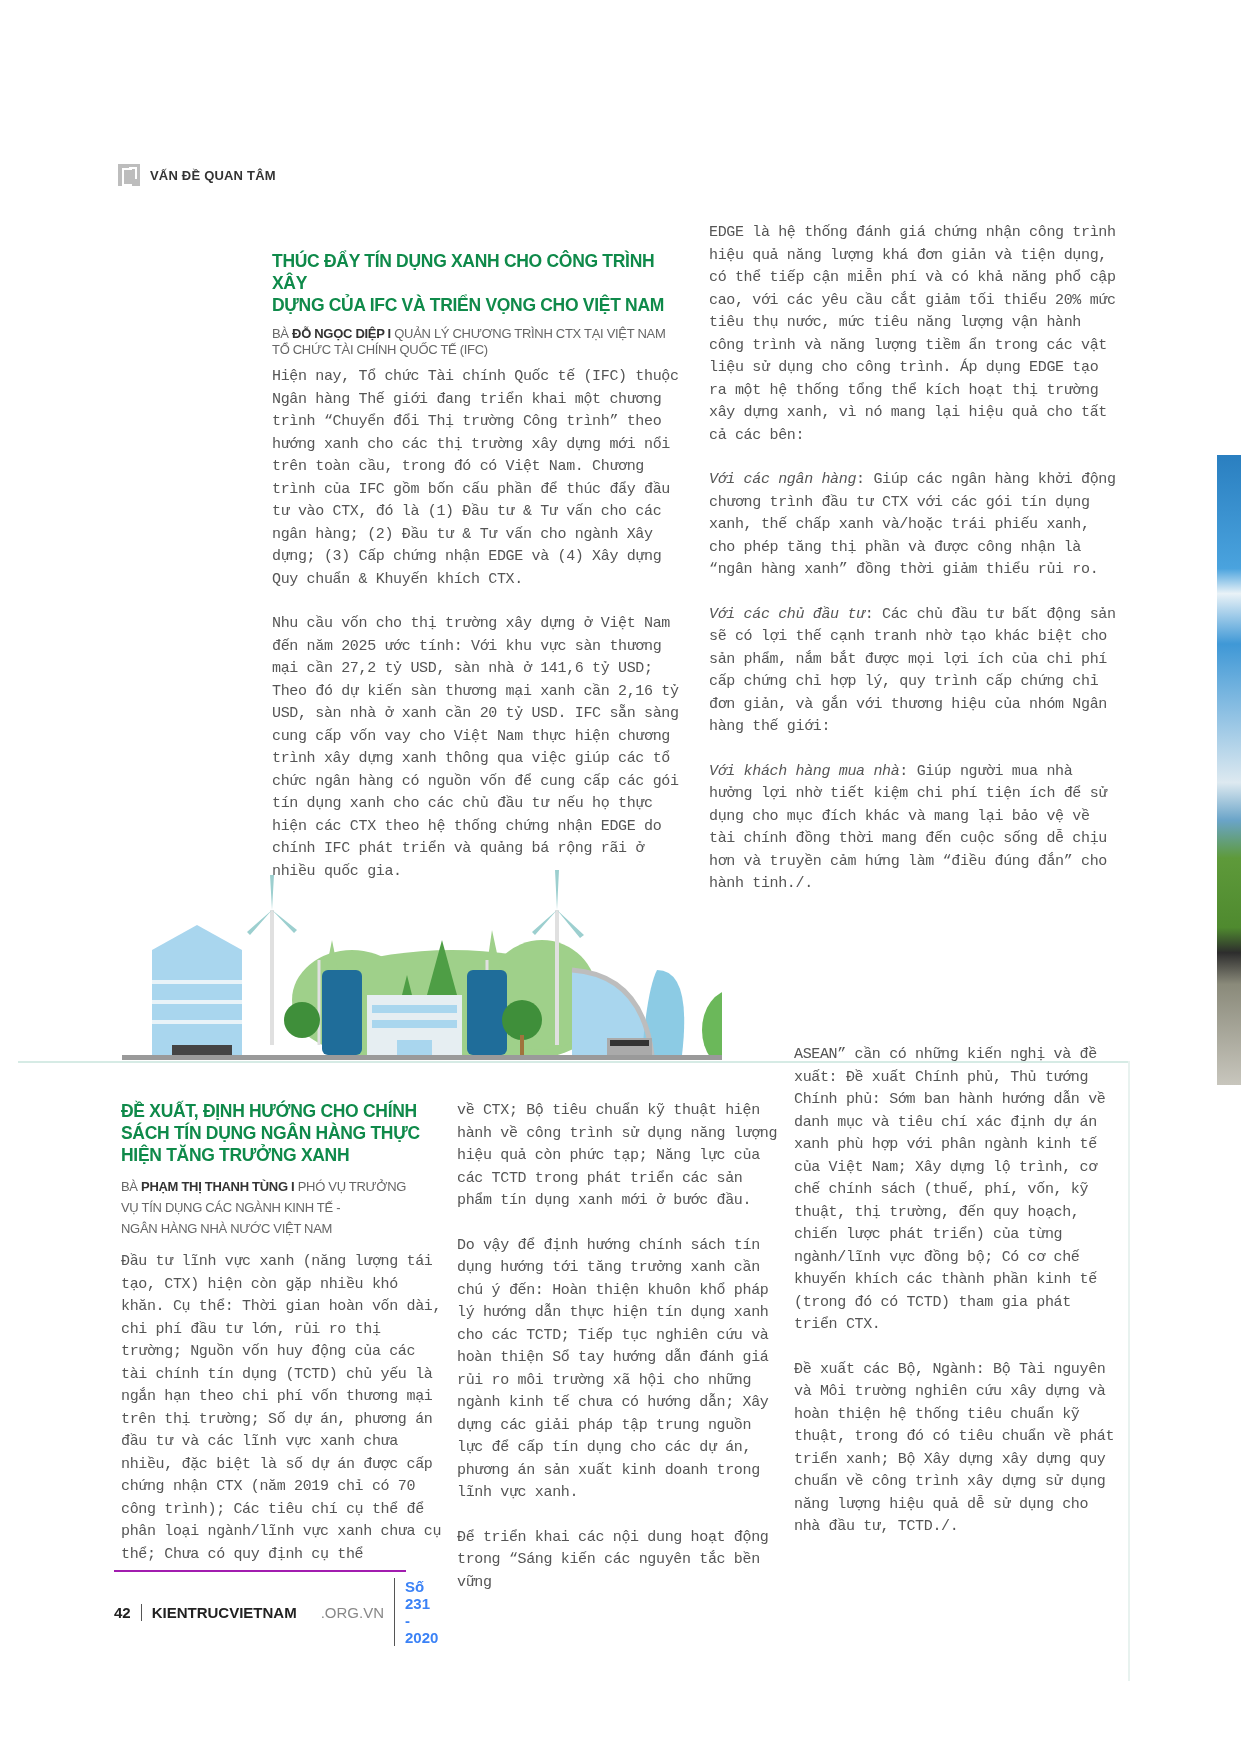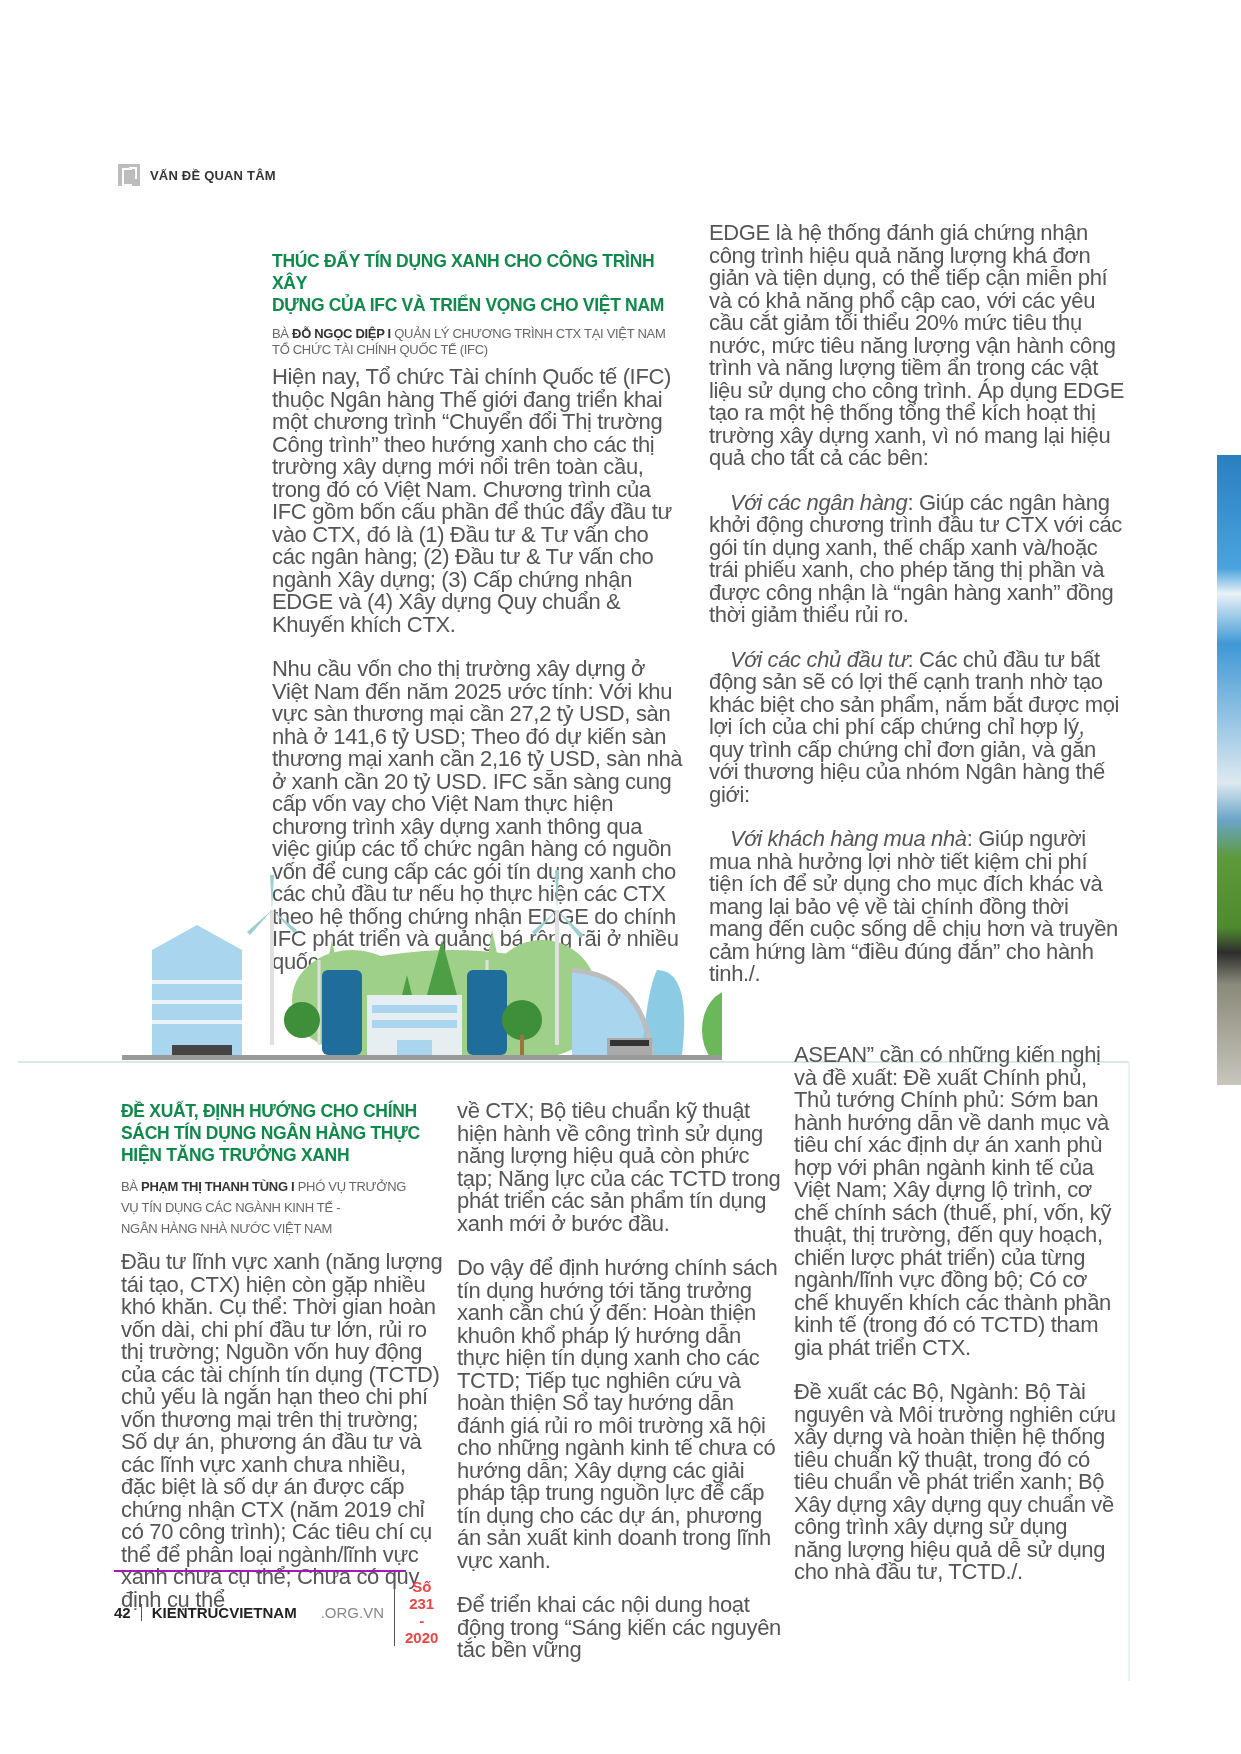--- a/index.html
+++ b/index.html
@@ -8,40 +8,40 @@
   .abs { position:absolute; }
   .section-label { left:118px; top:164px; display:flex; align-items:center; gap:10px; }
   .section-label .logo { width:22px; height:22px; background:#bdbdbd; position:relative; }
   .section-label .logo:before { content:""; position:absolute; left:4px; top:4px; width:8px; height:14px; border:2px solid #fff; border-right:none; }
   .section-label .logo:after { content:""; position:absolute; right:3px; top:3px; width:6px; height:10px; border:2px solid #fff; border-left:none; border-bottom:none; }
   .section-label span.txt { font-weight:bold; font-size:13px; color:#333; letter-spacing:0.2px; }
 
   .title { color:#0f8a4a; font-weight:bold; font-size:17.5px; line-height:22px; letter-spacing:-0.3px; margin:0; }
   .byline { font-size:13px; line-height:16px; color:#666; letter-spacing:-0.3px; margin-top:10px; }
   .byline b { color:#333; }
-  .body { font-size:22px; line-height:22.5px; color:#555; letter-spacing:-0.35px; }
+  .body { font-size:15px; line-height:22.5px; color:#555; letter-spacing:-0.35px;font-family:Liberation Mono, monospace; }
   .body p { margin:0 0 22px 0; }
-  .body i { font-style:italic;margin-left:21px; }
+  .body i { font-style:italic; }
 
   .col1 { left:272px; top:222px; width:412px;margin-top:28px; }
   .col2 { left:709px; top:222px; width:415px; }
   .col-b2 { left:457px; top:1100px; width:324px; }
   .col-b3 { left:794px; top:1044px; width:324px; }
 
   .illustration { left:122px; top:870px; width:600px; height:190px; }
   .divider-line { left:18px; top:1061px; width:1112px; height:2px; background:#d6ebe5; }
   .divider-vert { left:1128px; top:1061px; width:2px; height:620px; background:#e8f2ef; }
   .side-photo { left:1217px; top:455px; width:24px; height:630px;
      background:linear-gradient(to bottom,#2a7fc0 0%,#4aa3de 18%,#e9f2f7 22%,#3f98d6 30%,#dde9f0 52%,#6aa4c8 58%,#5e9a3a 64%,#4f8a2f 75%,#2d2d2d 79%,#8a8a7a 84%,#c8c6bd 100%); }
 
   .footer { left:114px; top:1570px; width:292px; border-top:2px solid #a21caf; padding-top:6px; display:flex; align-items:center; font-size:15px; }
   .footer .pg { font-weight:bold; color:#222; padding-right:10px; border-right:1.5px solid #555; margin-right:10px; }
   .footer .site b { color:#222; }
   .footer .site span { color:#888;padding-left:24px; }
-  .footer .issue { font-weight:bold; color:#ef4444; padding-left:10px; border-left:1.5px solid #555; margin-left:10px;text-align:center; }
+  .footer .issue { font-weight:bold; color:#3b82f6; padding-left:10px; border-left:1.5px solid #555; margin-left:10px; }
 </style>
 </head>
 <body>
 
 <div class="abs section-label">
   <div class="logo"></div>
   <span class="txt">VẤN ĐỀ QUAN TÂM</span>
 </div>
 
 <div class="abs col1">

